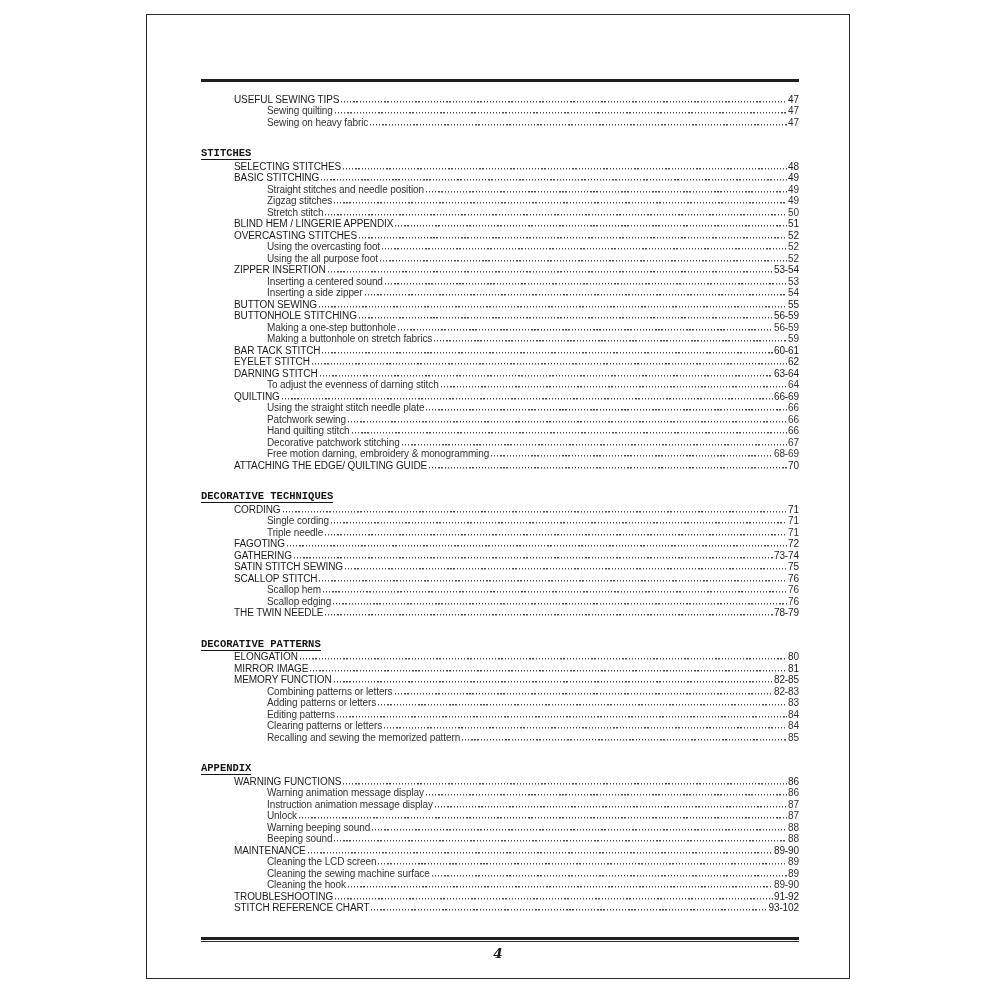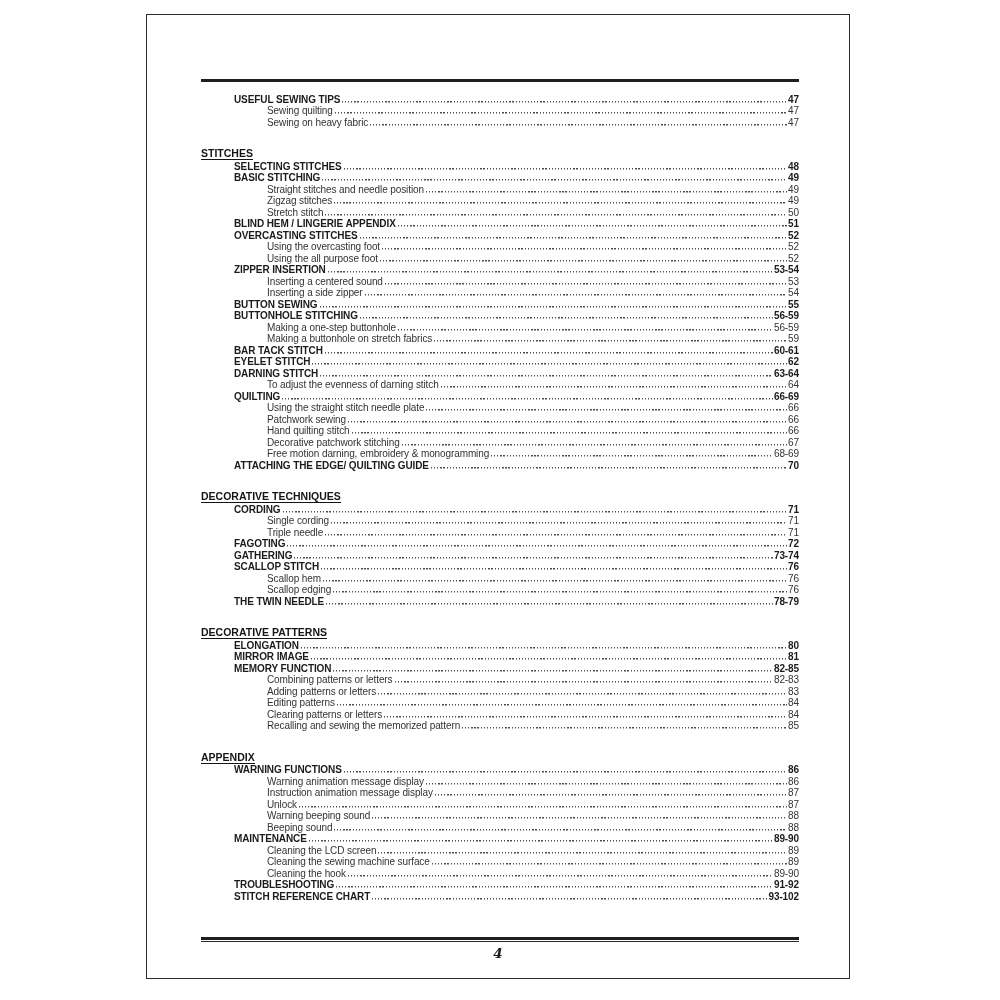--- a/index.html
+++ b/index.html
@@ -49,25 +49,26 @@
   .row.heading-row { height: 12.5px; }
   .section-heading {
     font-size: 10.5px;
     font-weight: bold;
     color: #151515;
     letter-spacing: 0;
     border-bottom: 1.5px solid #151515;
     padding-bottom: 0px;
     display: inline-block;
     line-height: 11px;
+    font-family: Liberation Mono, monospace;
   }
   .lvl1 { padding-left: 33px; }
   .lvl2 { padding-left: 66px; }
   .row.bold .entry-label, .row.bold .entry-pages {
-    font-weight: bold;
+    font-weight: normal;
     color: #1b1b1b;
   }
   .row.normal .entry-label, .row.normal .entry-pages {
     font-weight: normal;
     color: #333333;
   }
   .entry-label { line-height: 11px; }
   .entry-pages { line-height: 11px; }
   .leader {
     flex: 1;
@@ -288,20 +289,25 @@
           <span class="entry-label">FAGOTING</span>
           <span class="leader"></span>
           <span class="entry-pages">72</span>
         </div>
         <div class="row bold lvl1">
           <span class="entry-label">GATHERING</span>
           <span class="leader"></span>
           <span class="entry-pages">73-74</span>
         </div>
         <div class="row bold lvl1">
+          <span class="entry-label">SATIN STITCH SEWING</span>
+          <span class="leader"></span>
+          <span class="entry-pages">75</span>
+        </div>
+        <div class="row bold lvl1">
           <span class="entry-label">SCALLOP STITCH</span>
           <span class="leader"></span>
           <span class="entry-pages">76</span>
         </div>
         <div class="row normal lvl2">
           <span class="entry-label">Scallop hem</span>
           <span class="leader"></span>
           <span class="entry-pages">76</span>
         </div>
         <div class="row normal lvl2">

